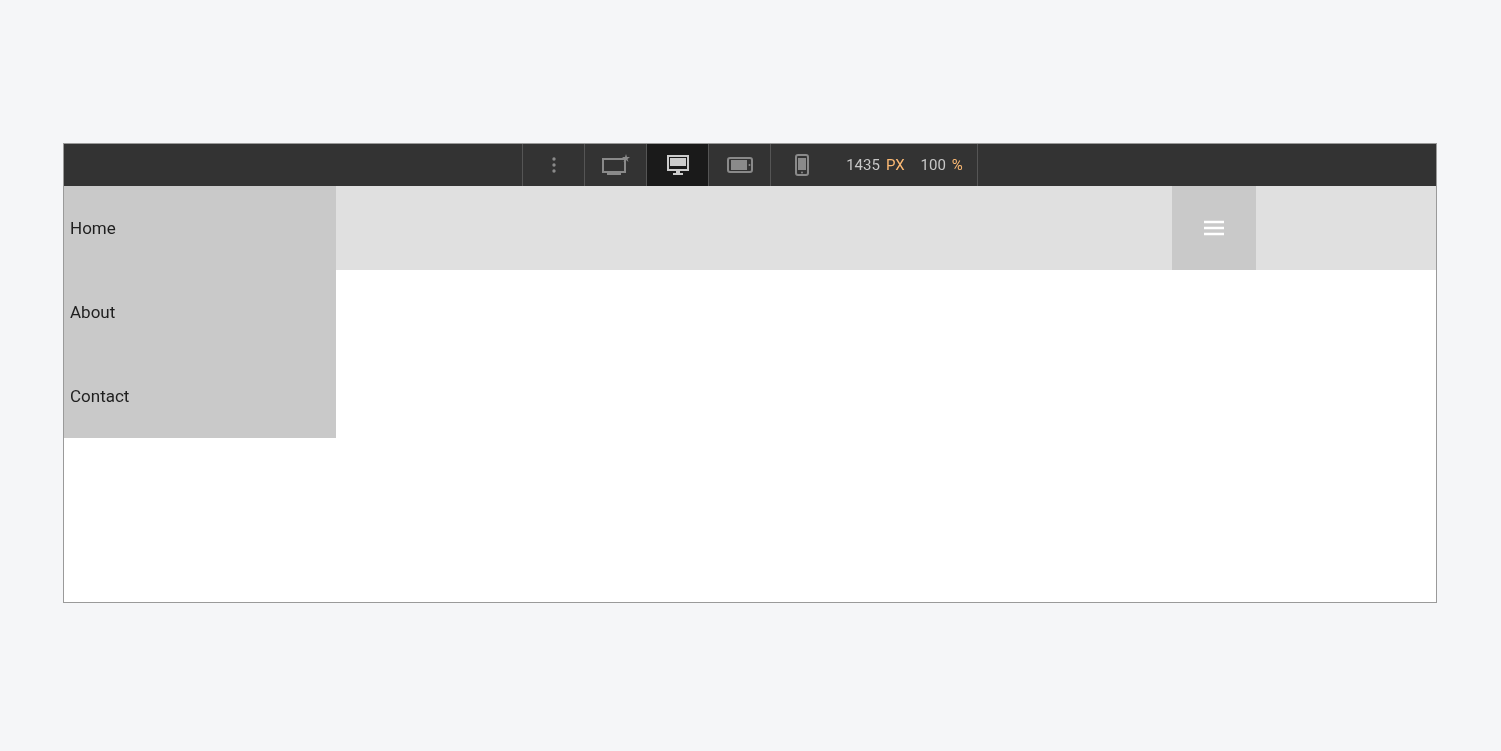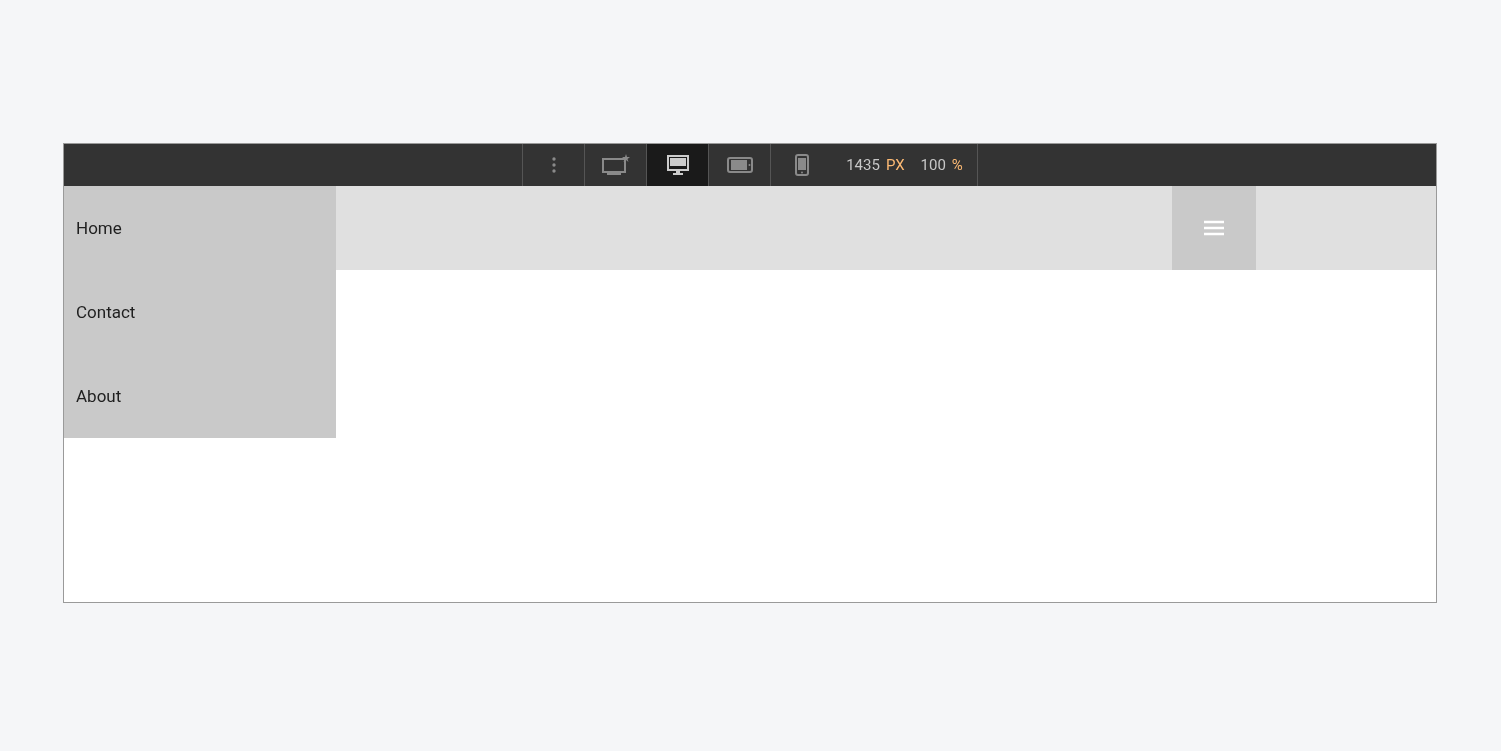--- a/index.html
+++ b/index.html
@@ -83,21 +83,21 @@
       position: absolute;
       left: 0;
       top: 0;
       width: 272px;
       background: #c9c9c9;
     }
     .nav-item {
       height: 84px;
       display: flex;
       align-items: center;
-      padding-left: 12px;
+      padding-left: 6px;
       font-size: 17px;
       color: #1f1f1f;
       cursor: pointer;
     }
   </style>
 </head>
 <body>
 
 <div class="frame">
 
@@ -166,22 +166,22 @@
           <line x1="1" y1="14" x2="21" y2="14"></line>
         </svg>
       </div>
     </div>
 
     <div class="sidebar">
       <div class="nav-item">
         <span>Home</span>
       </div>
       <div class="nav-item">
-        <span>Contact</span>
+        <span>About</span>
       </div>
       <div class="nav-item">
-        <span>About</span>
+        <span>Contact</span>
       </div>
     </div>
 
   </div>
 
 </div>
 
 </body></html>

